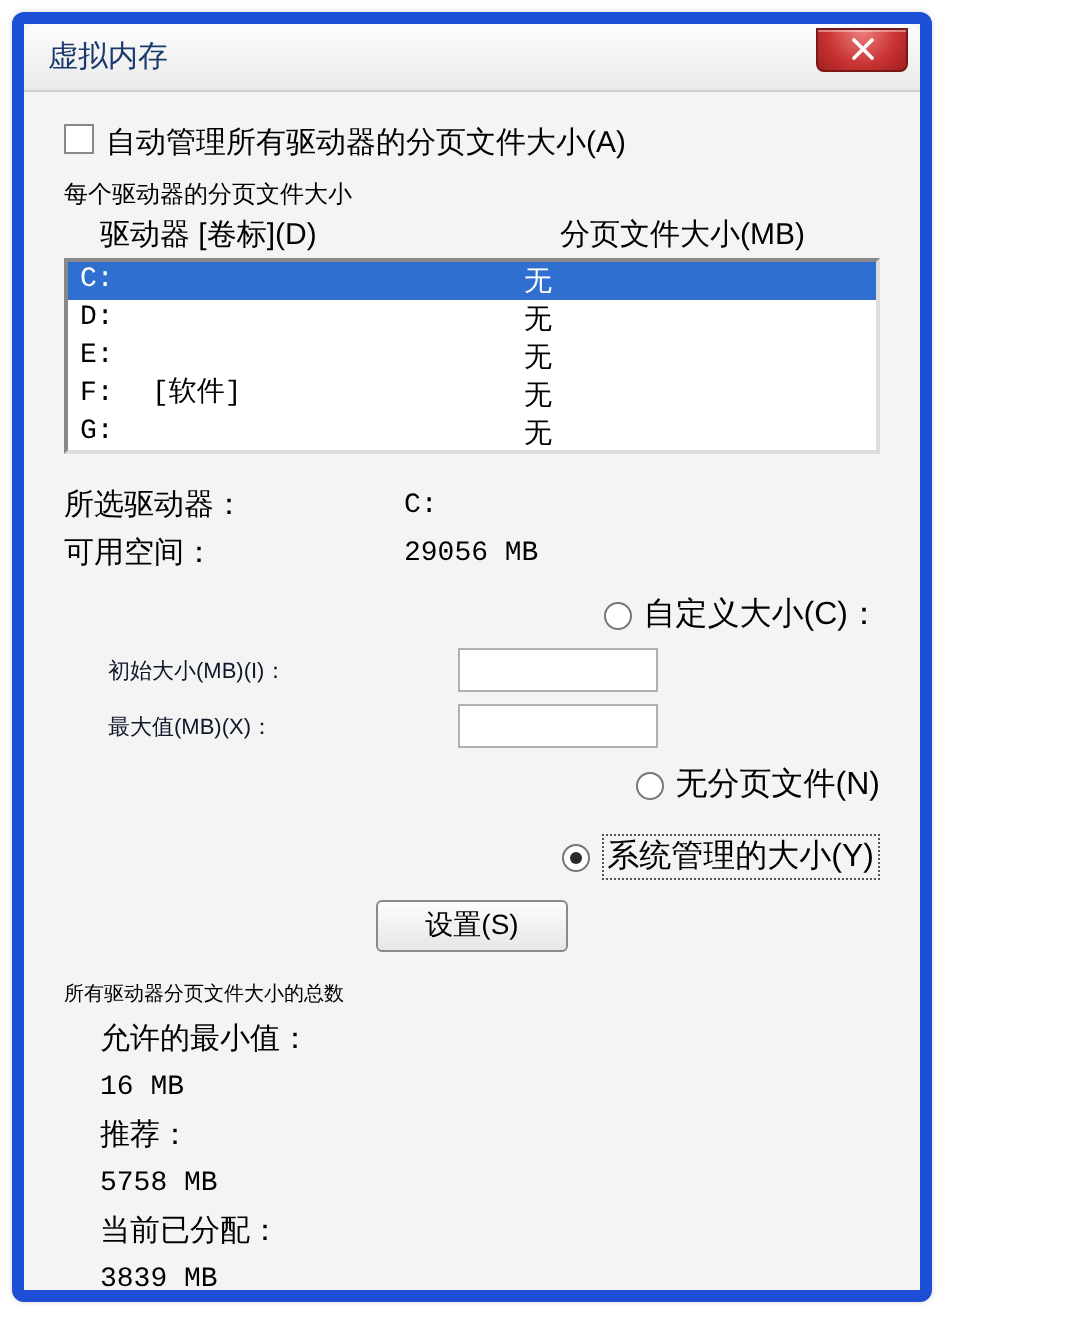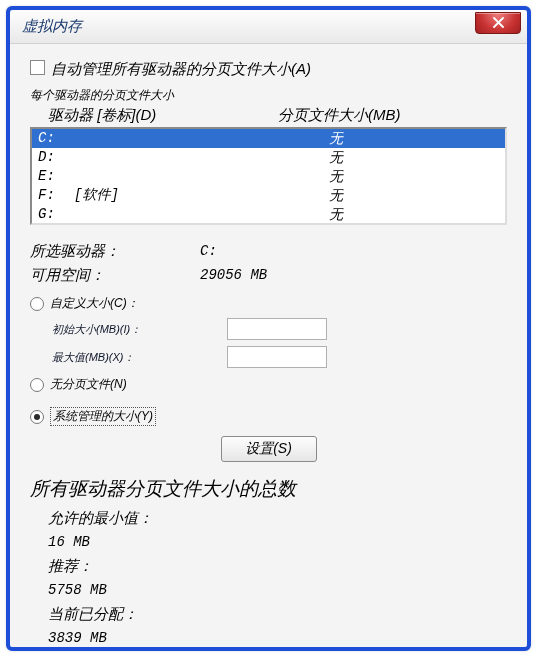--- a/index.html
+++ b/index.html
@@ -6,29 +6,28 @@
   body {
     margin: 0;
     font-family: "Microsoft YaHei", "SimSun", Tahoma, sans-serif;
     font-size: 13px;
     background: #fff;
     width: 536px;
     height: 659px;
     overflow: hidden;
   }
   .dialog {
-    width: 525px;
+    width: 460px;
     margin: 6px;
-    border: 4px solid #1d4ed8;
+    border: 6px solid #1d4ed8;
     border-radius: 6px;
     background: #f4f4f4;
     box-shadow: 0 0 3px rgba(0,0,0,.15);
     position: relative;
     height: 645px;
-    font-style: italic;
   }
   .titlebar {
     height: 34px;
     background: linear-gradient(#fdfdfd, #e9e9e9);
     border-bottom: 1px solid #d0d0d0;
     border-radius: 6px 6px 0 0;
     display: flex;
     align-items: center;
     padding: 0 6px 0 12px;
     color: #1a3a6e;
@@ -95,21 +94,22 @@
   .drive-row.selected .dr-c { font-family: "Microsoft YaHei","SimSun",sans-serif; }
   .info-row {
     display:flex; font-size:15px;
     line-height: 24px;
   }
   .info-row .k { width: 170px; }
   .info-row .v { font-family: Consolas,"Courier New",monospace; font-size:14px;}
   .radio-row {
     display:flex; align-items:center;
     margin-top: 8px;
-    font-size: 12px;
+    font-size: 16px;
+    justify-content: flex-end;
   }
   .radio {
     width:14px; height:14px; border:1px solid #777; border-radius:50%;
     background:#fff; margin-right:6px;
     display:flex; align-items:center; justify-content:center;
   }
   .radio.checked::after{
     content:""; width:6px; height:6px; border-radius:50%; background:#2a2a2a;
   }
   .input-row {
@@ -135,21 +135,21 @@
   }
   .btn {
     min-width: 96px; height:26px;
     background: linear-gradient(#fdfdfd,#e6e6e6);
     border:1px solid #8a8a8a;
     border-radius:3px;
     font-size:14px;
     display:flex; align-items:center; justify-content:center;
     padding: 0 14px;
   }
-  .summary-title { font-size:19px; margin-top:4px; margin-bottom:4px;}
+  .summary-title { font-size:10px; margin-top:4px; margin-bottom:4px;}
   .sum-row{
     display:flex; font-size:15px; line-height:24px;
     padding-left: 18px;
     flex-direction: column;
   }
   .sum-row .k{ width: 160px;}
   .sum-row .v{ font-family: Consolas,"Courier New",monospace; font-size:14px;}
 </style>
 </head>
 <body>

